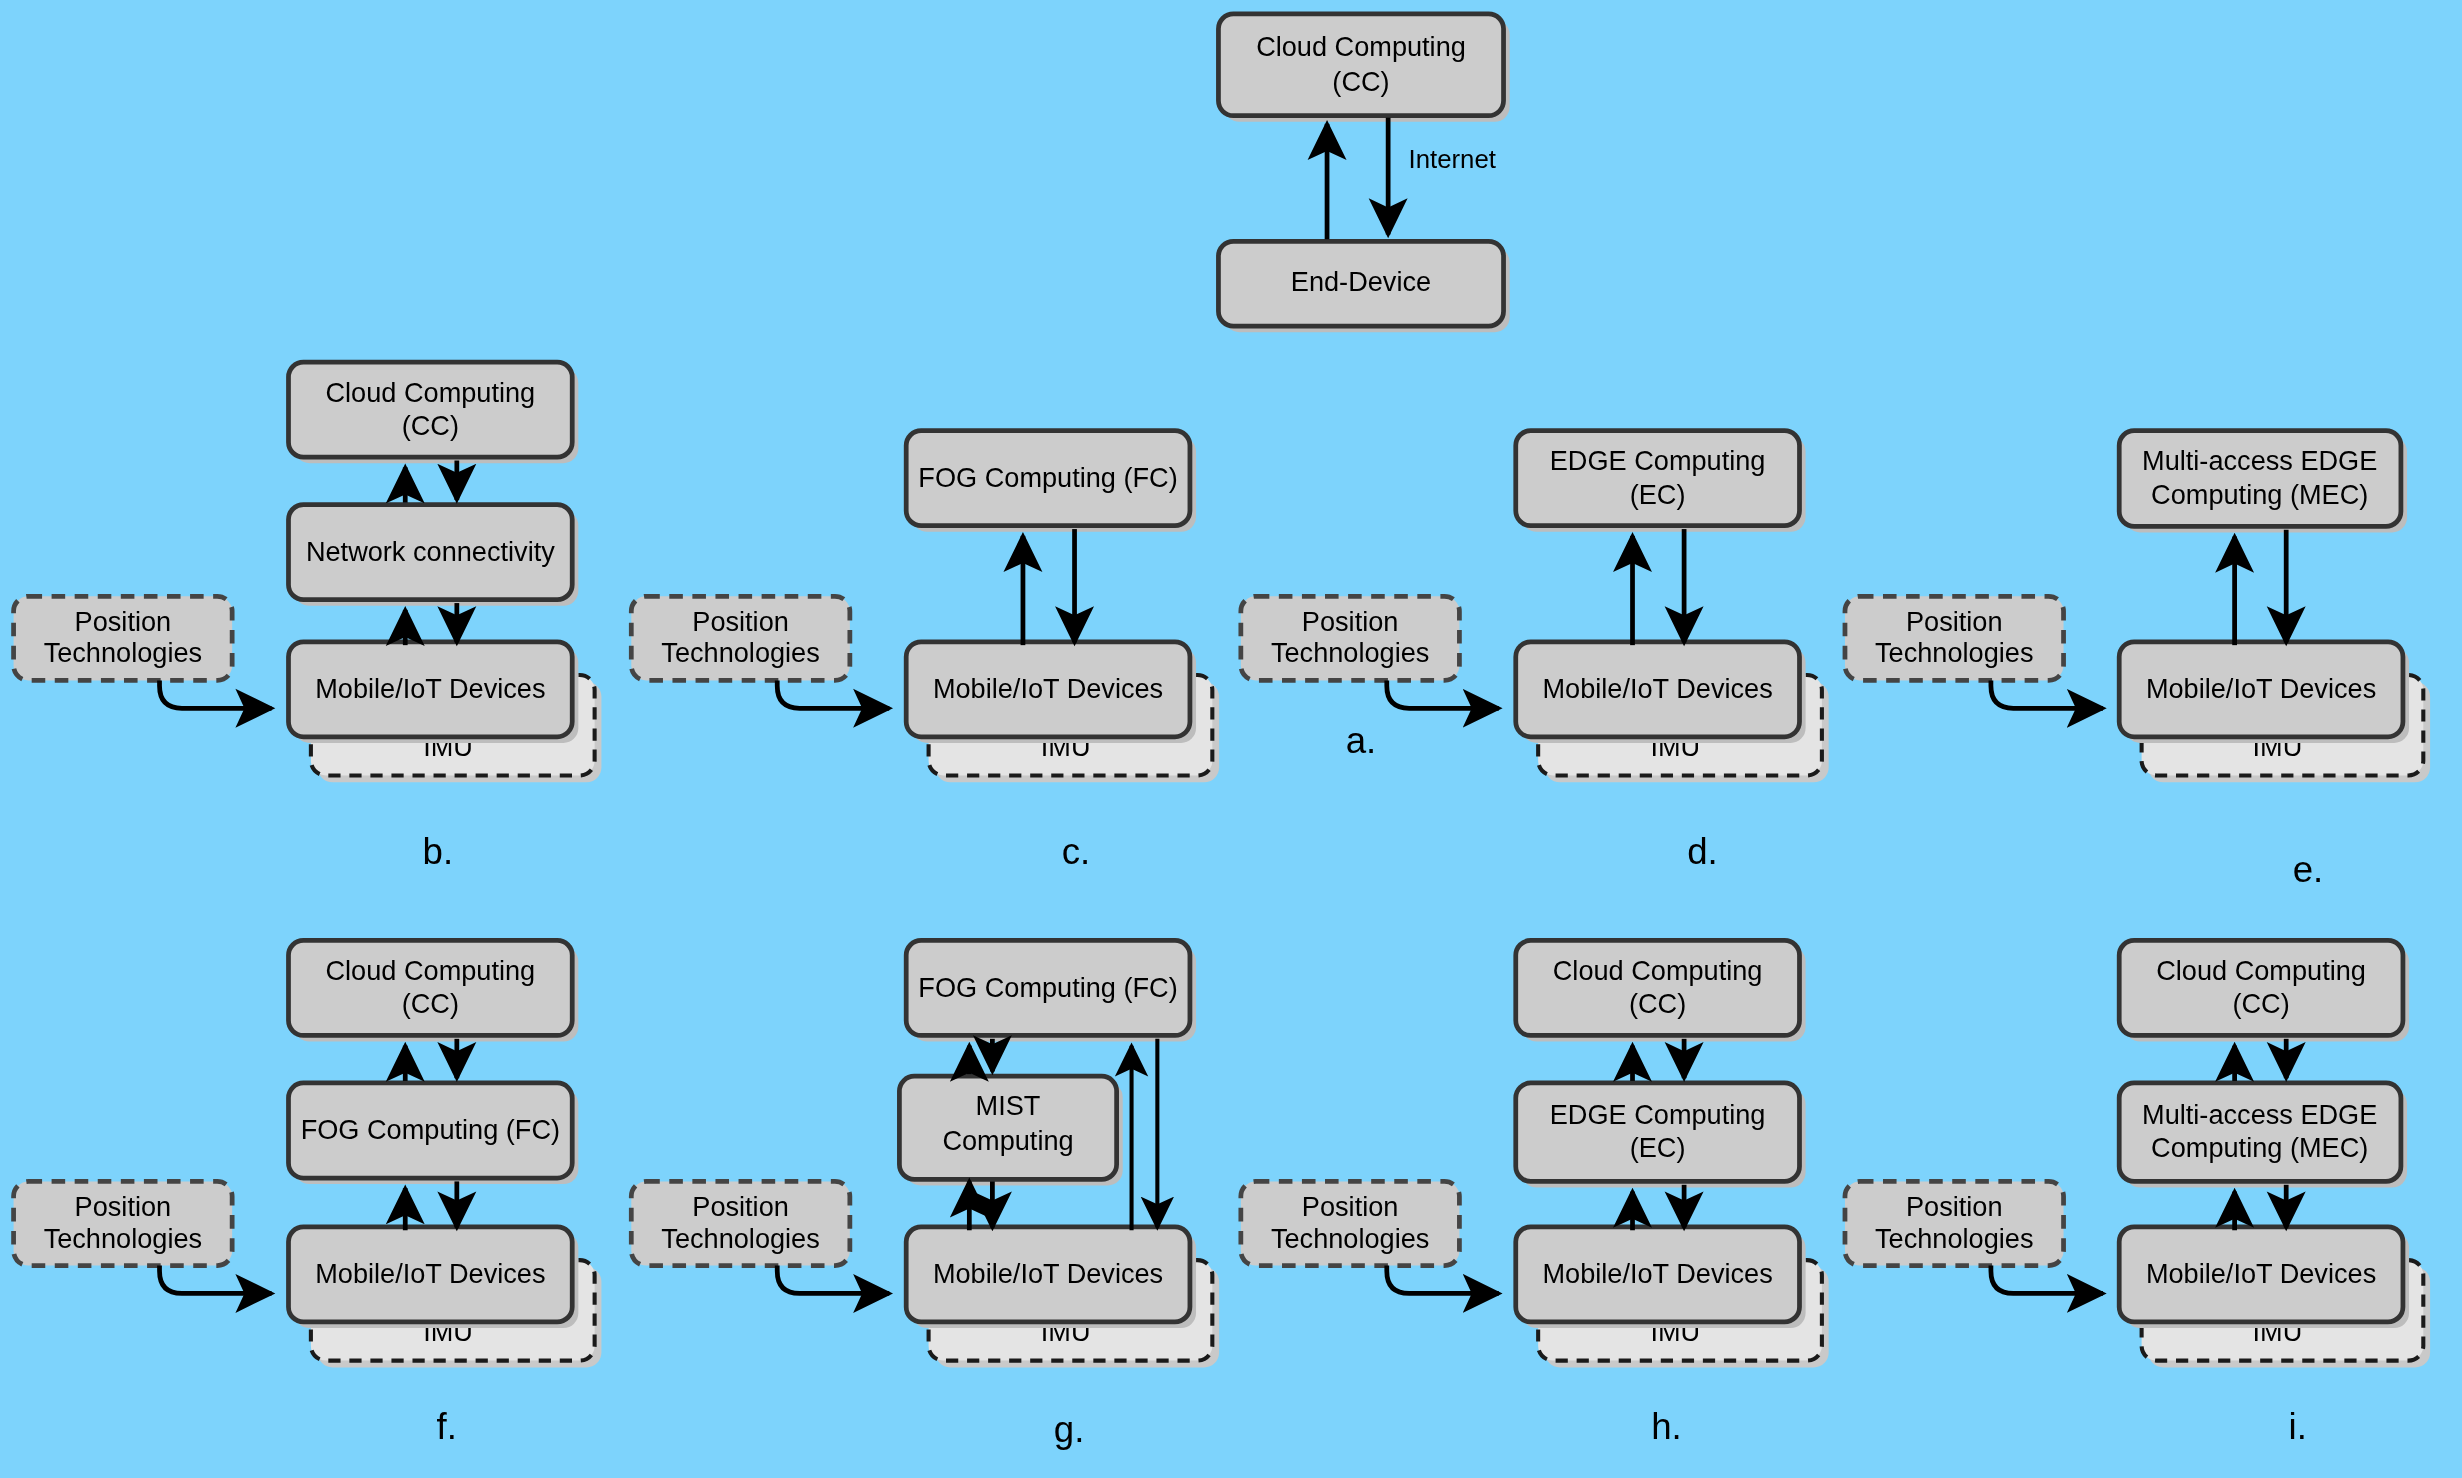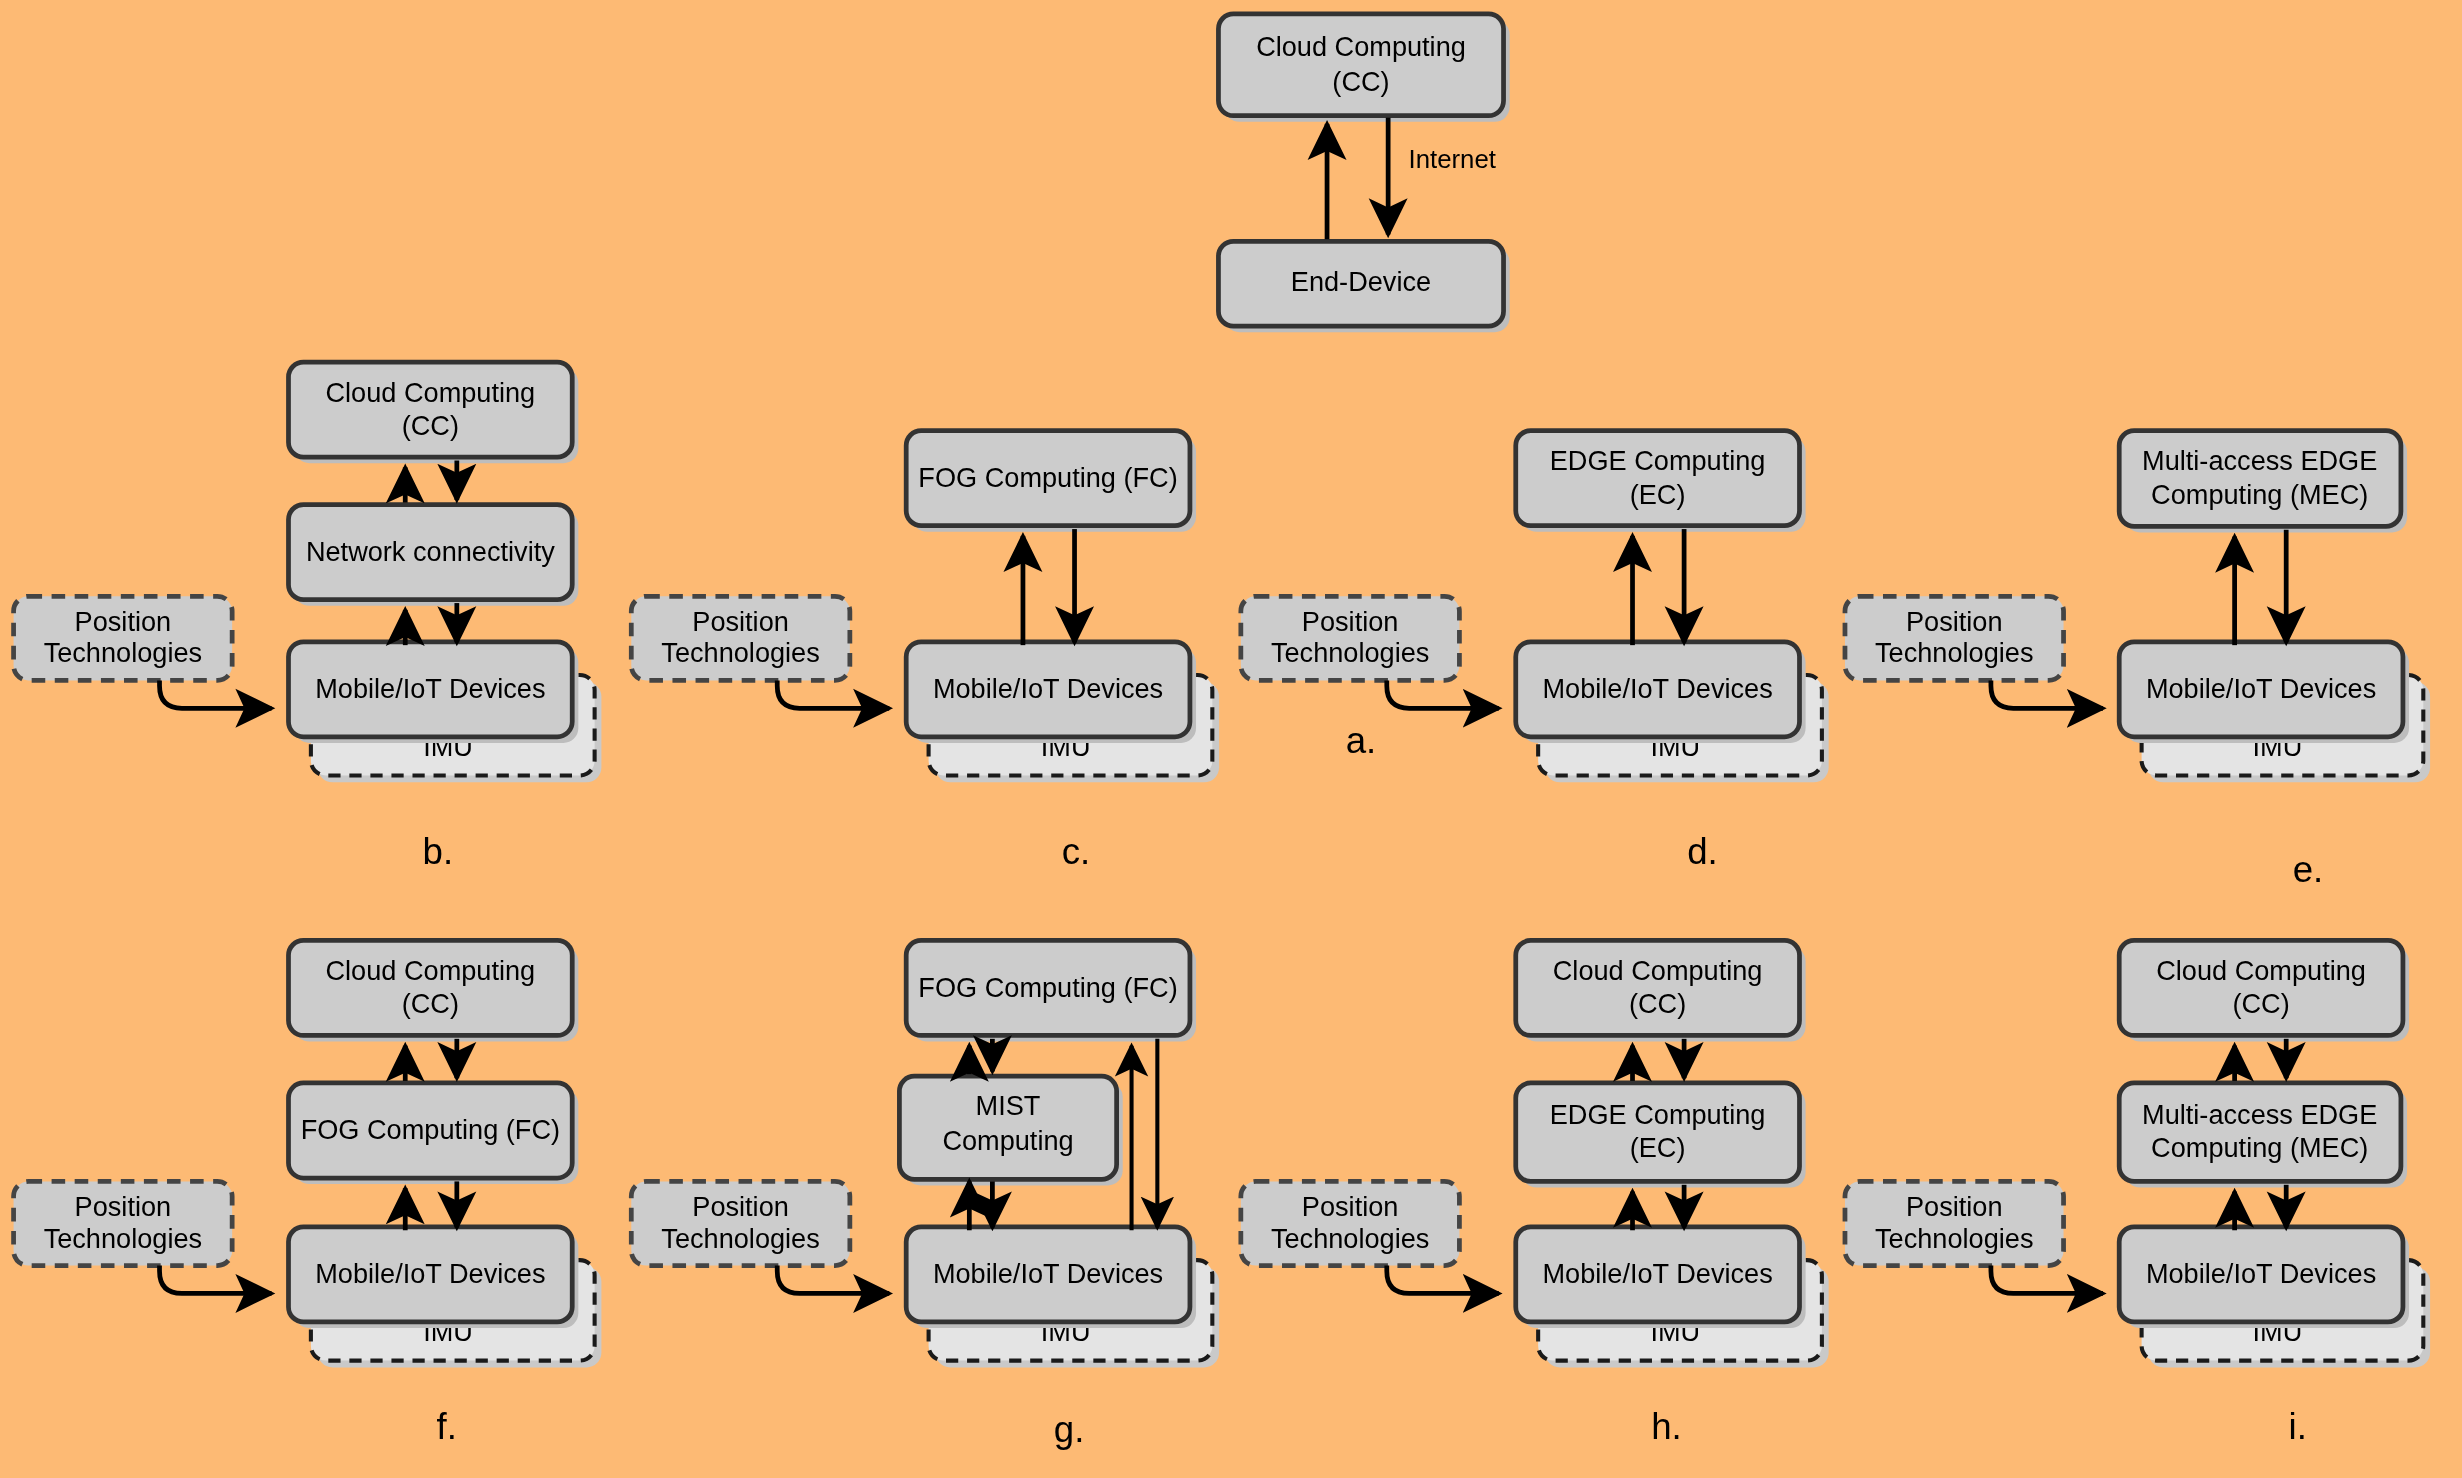--- a/index.html
+++ b/index.html
@@ -11,21 +11,21 @@
   body {
     width: 2462px;
     height: 1479px;
     font-family: "Liberation Sans", sans-serif;
     overflow: hidden;
   }
   #diagram-root {
     position: relative;
     width: 2462px;
     height: 1479px;
-    background: #fdba74;
+    background: #7dd3fc;
   }
   svg.diagram-canvas {
     position: absolute;
     top: 0; left: 0;
     width: 2462px;
     height: 1479px;
     display: block;
   }
   .box-fill-solid   { fill: #cccccc; stroke: #333333; stroke-width: 7; }
   .box-fill-dashed  { fill: #cccccc; stroke: #444444; stroke-width: 7; stroke-dasharray: 20 14; }

